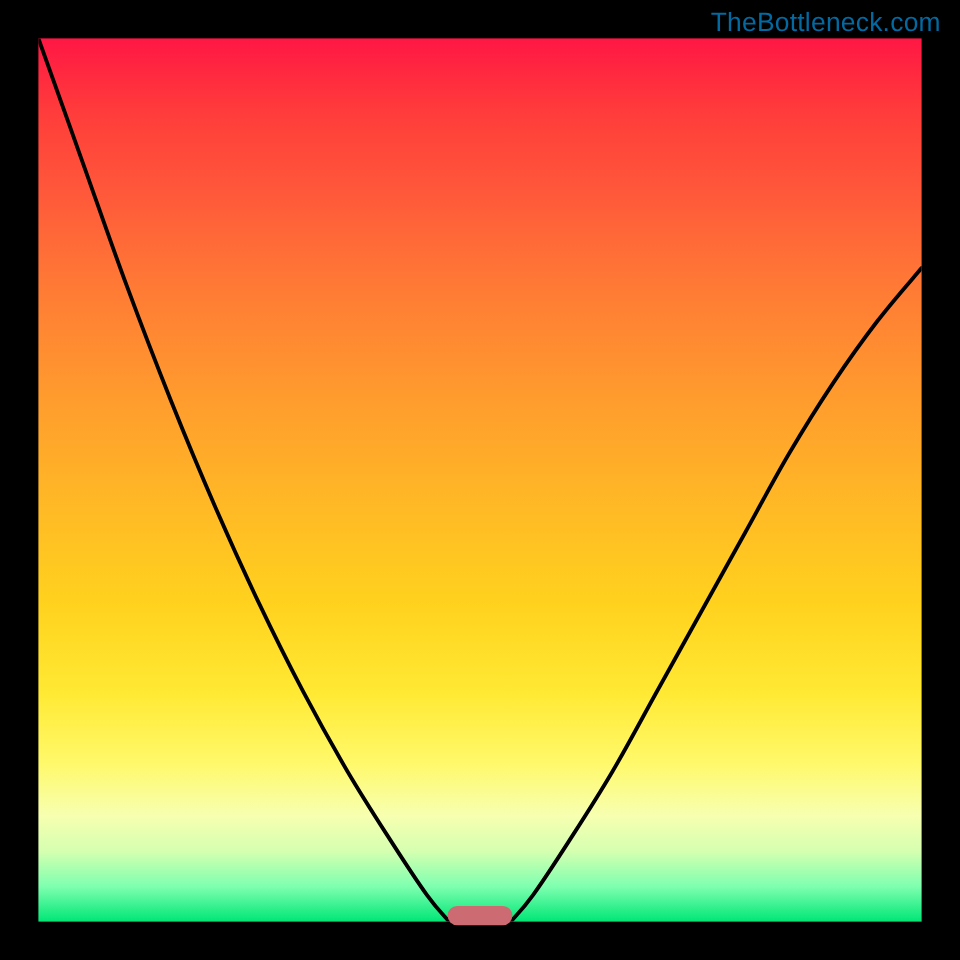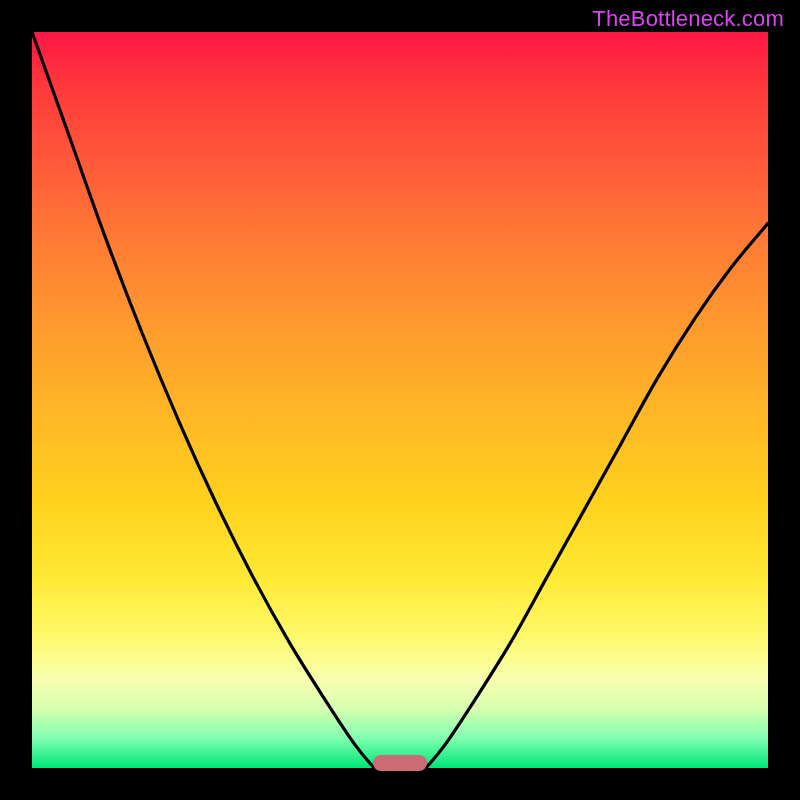--- a/index.html
+++ b/index.html
@@ -31,21 +31,21 @@
       #7fffb0 96%,
       #00e676 100%);
   }
   .watermark {
     position: absolute;
     top: 6px;
     right: 16px;
     font-family: Arial, Helvetica, sans-serif;
     font-size: 22px;
     font-weight: 500;
-    color: #d946ef;
+    color: #0369a1;
     letter-spacing: 0.2px;
   }
   svg.curves {
     position: absolute;
     left: 0;
     top: 0;
     width: 736px;
     height: 736px;
   }
   .pill {

